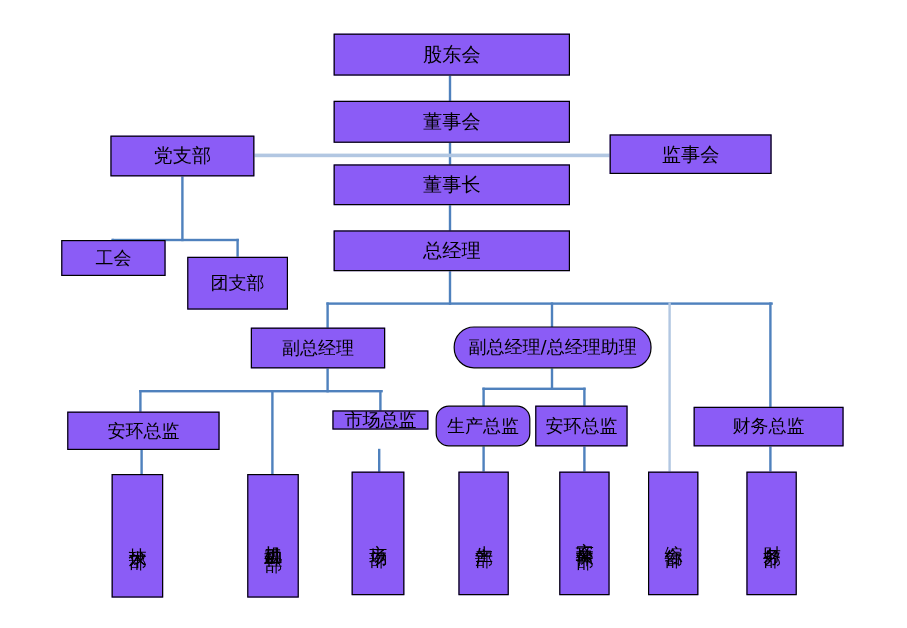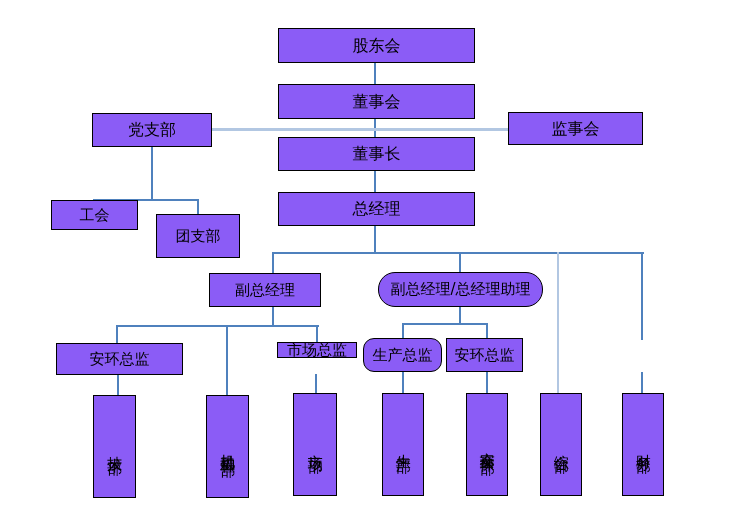--- a/index.html
+++ b/index.html
@@ -149,20 +149,23 @@
   </div>
   <div class="node b-market-dir">
     <span>市场总监</span>
   </div>
   <div class="node b-prod-dir">
     <span>生产总监</span>
   </div>
   <div class="node b-safety-dir">
     <span>安环总监</span>
   </div>
+  <div class="node b-finance-dir">
+    <span>财务总监</span>
+  </div>
   <div class="node vert b-tech-dept">
     <span>技术部</span>
   </div>
   <div class="node vert b-mech-dept">
     <span>机动工程部</span>
   </div>
   <div class="node vert b-market-dept">
     <span>市场部</span>
   </div>
   <div class="node vert b-prod-dept">

